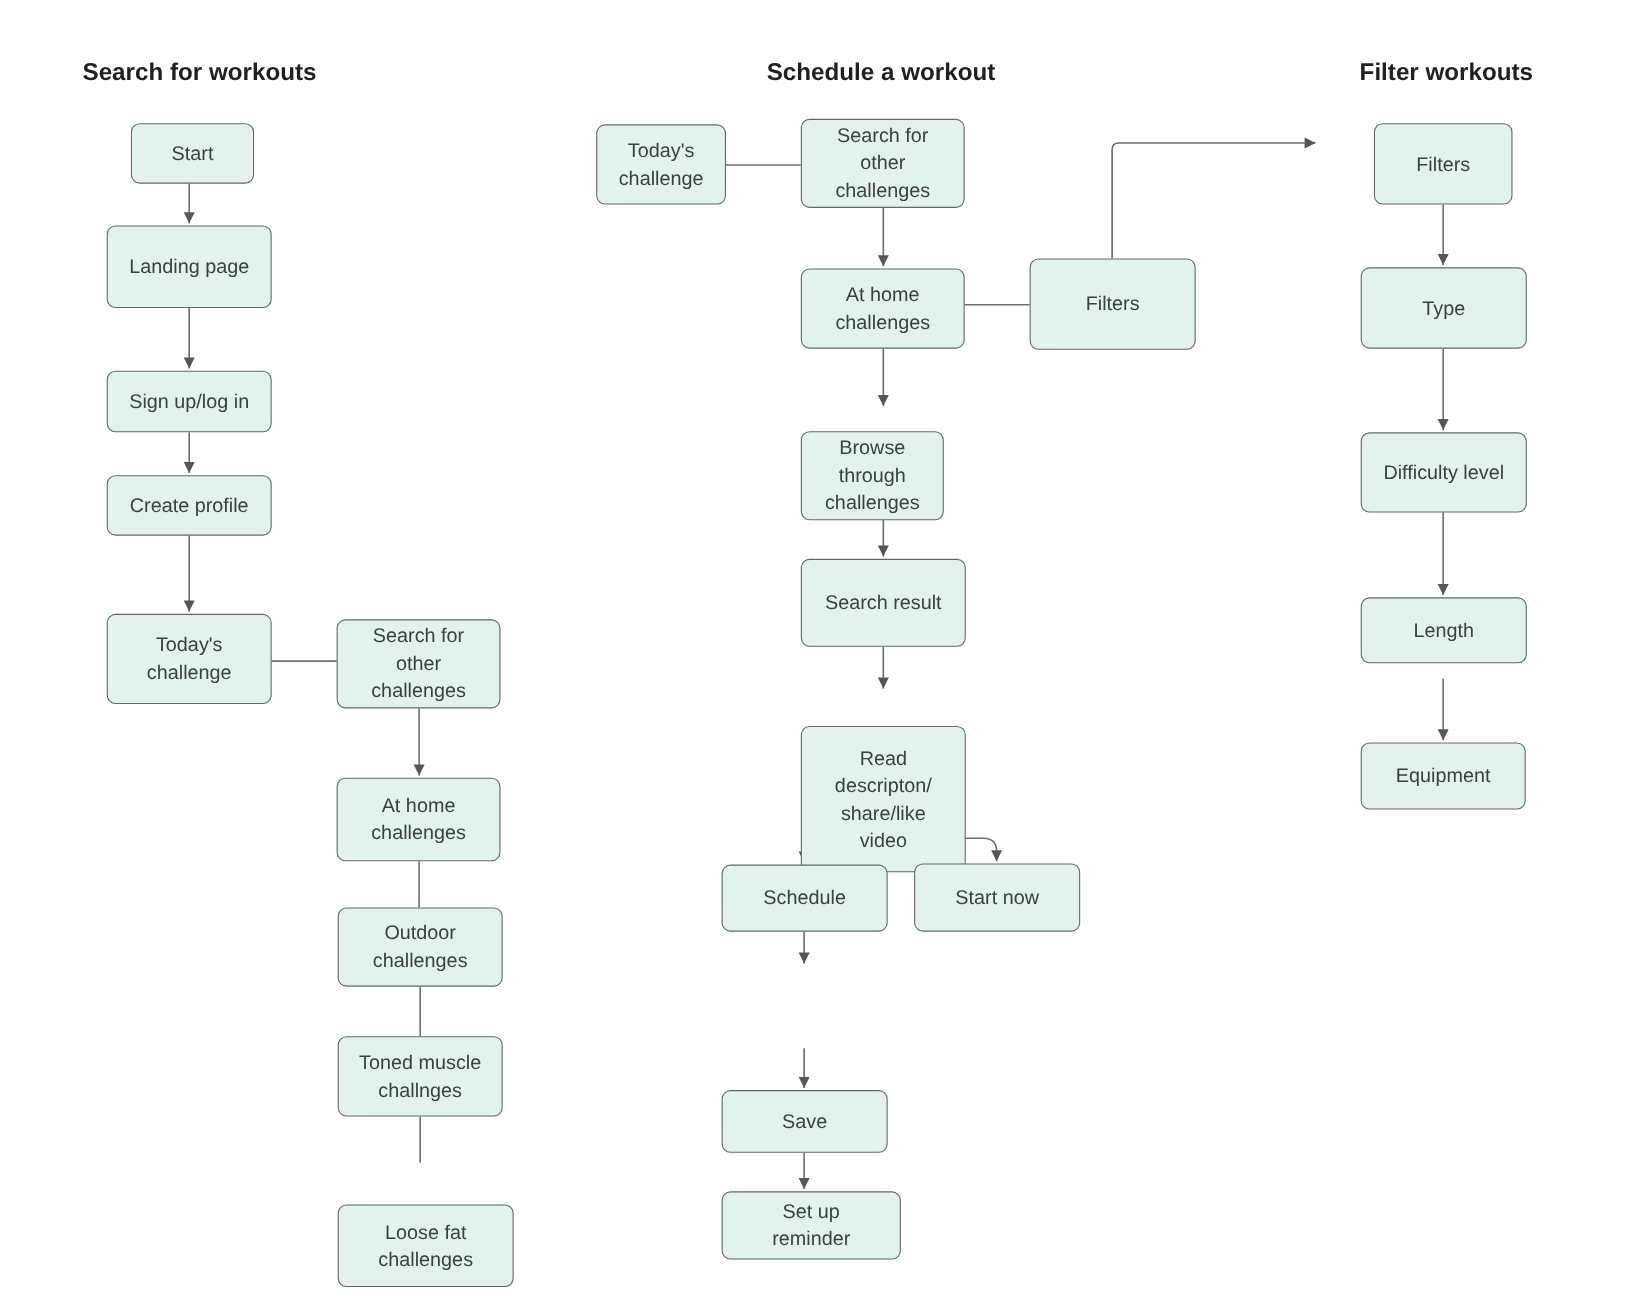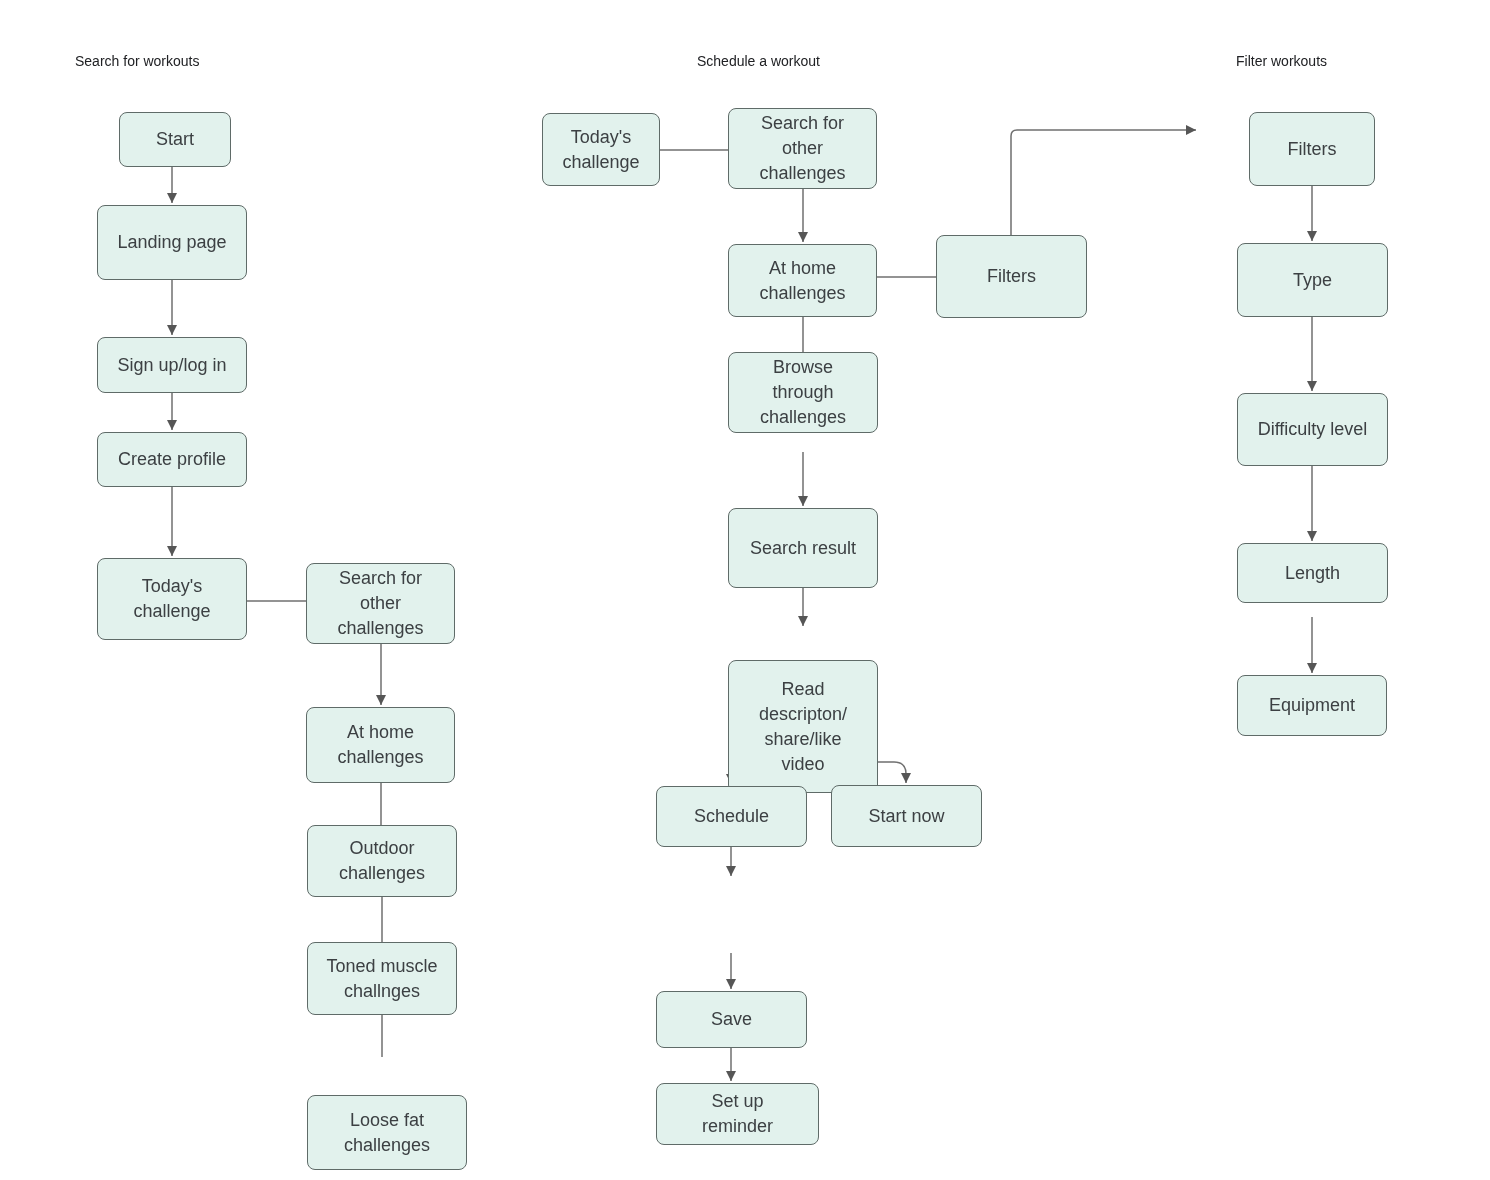--- a/index.html
+++ b/index.html
@@ -45,22 +45,22 @@
     background: var(--node-fill);
     border: 1.5px solid var(--node-border);
     border-radius: 8px;
     color: var(--node-text);
     font-size: 18px;
     line-height: 25px;
     white-space: pre-line;
   }
   .title {
     position: absolute;
-    font-size: 14px;
-    font-weight: 400;
+    font-size: 22px;
+    font-weight: 700;
     color: var(--title-text);
     white-space: nowrap;
   }
 </style>
 </head>
 <body>
 
 <div class="canvas">
 
   <svg class="edges" viewBox="0 0 1490 1180" xmlns="http://www.w3.org/2000/svg">
@@ -123,21 +123,21 @@
 challenges</div>
 
   <div class="node" style="left:542px;top:113px;width:118px;height:73px">Today's
 challenge</div>
   <div class="node" style="left:728px;top:108px;width:149px;height:81px">Search for
 other
 challenges</div>
   <div class="node" style="left:728px;top:244px;width:149px;height:73px">At home
 challenges</div>
   <div class="node" style="left:936px;top:235px;width:151px;height:83px">Filters</div>
-  <div class="node" style="left:728px;top:352px;width:150px;height:81px">Browse
+  <div class="node" style="left:728px;top:392px;width:130px;height:81px">Browse
 through
 challenges</div>
   <div class="node" style="left:728px;top:508px;width:150px;height:80px">Search result</div>
   <div class="node" style="left:728px;top:660px;width:150px;height:133px">Read
 descripton/
 share/like
 video</div>
   <div class="node" style="left:656px;top:786px;width:151px;height:61px">Schedule</div>
   <div class="node" style="left:831px;top:785px;width:151px;height:62px">Start now</div>
   <div class="node" style="left:656px;top:991px;width:151px;height:57px">Save</div>

